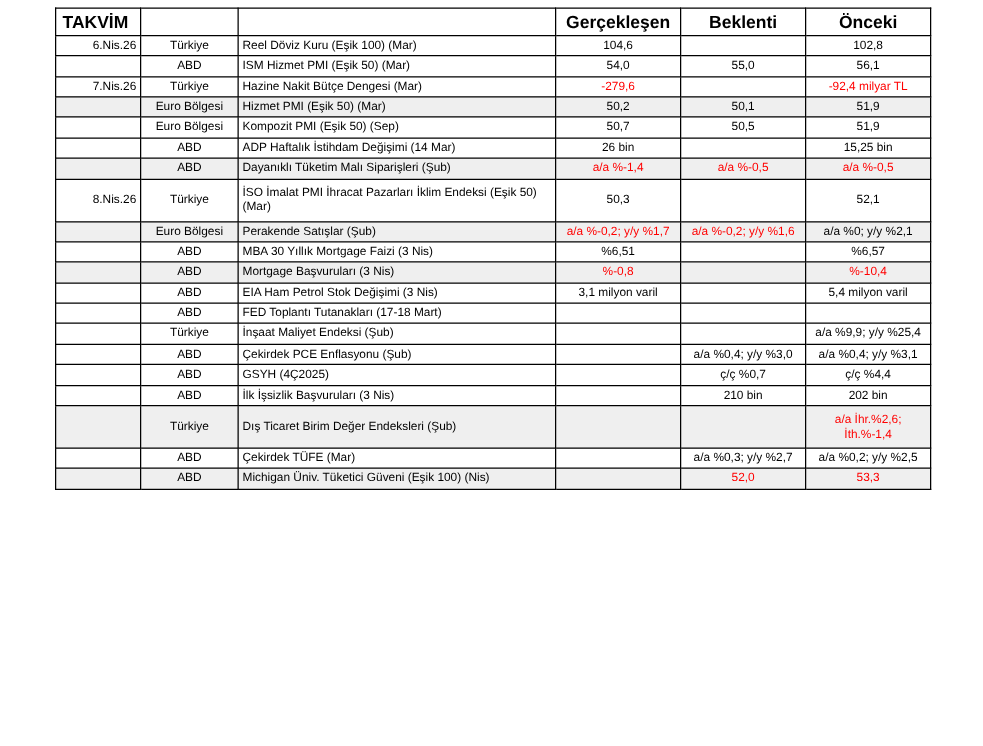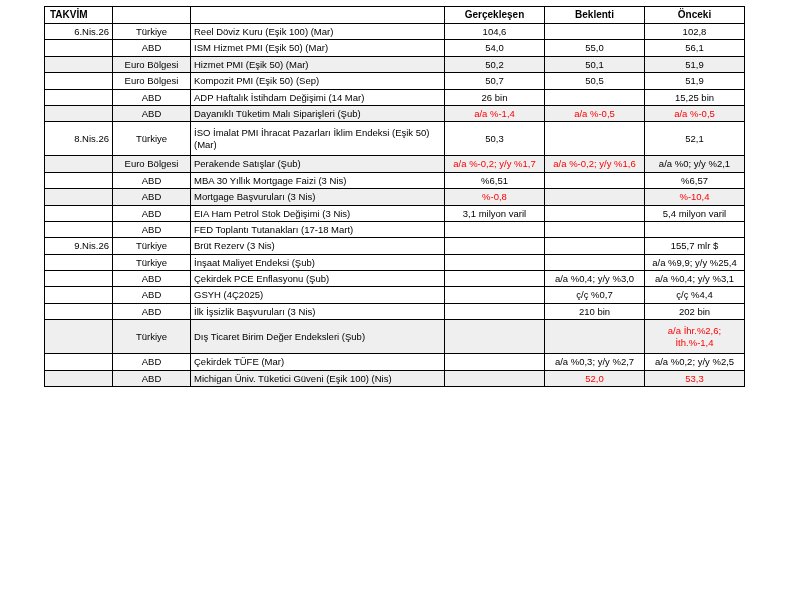--- a/index.html
+++ b/index.html
@@ -37,21 +37,21 @@
   col.c-ctry   { width: 78px; }
   col.c-event  { width: 254px; }
   col.c-act    { width: 100px; }
   col.c-exp    { width: 100px; }
   col.c-prev   { width: 100px; }
 
   thead th {
     font-weight: bold;
     text-align: center;
     height: 26px;
-    font-size: 10px;
+    font-size: 14px;
   }
   thead th.left {
     text-align: left;
     padding-left: 5px;
   }
   td.date {
     text-align: right;
     padding-right: 5px;
     white-space: nowrap;
   }
@@ -106,20 +106,28 @@
           <td class="num">102,8</td>
         </tr>
         <tr>
           <td class="date"></td>
           <td class="ctry">ABD</td>
           <td class="event">ISM Hizmet PMI (Eşik 50) (Mar)</td>
           <td class="num">54,0</td>
           <td class="num">55,0</td>
           <td class="num">56,1</td>
         </tr>
+        <tr>
+          <td class="date">7.Nis.26</td>
+          <td class="ctry">Türkiye</td>
+          <td class="event">Hazine Nakit Bütçe Dengesi (Mar)</td>
+          <td class="num red">-279,6</td>
+          <td class="num"></td>
+          <td class="num red">-92,4 milyar TL</td>
+        </tr>
         <tr class="shade">
           <td class="date"></td>
           <td class="ctry">Euro Bölgesi</td>
           <td class="event">Hizmet PMI (Eşik 50) (Mar)</td>
           <td class="num">50,2</td>
           <td class="num">50,1</td>
           <td class="num">51,9</td>
         </tr>
         <tr>
           <td class="date"></td>
@@ -187,28 +195,20 @@
         </tr>
         <tr>
           <td class="date"></td>
           <td class="ctry">ABD</td>
           <td class="event">FED Toplantı Tutanakları (17-18 Mart)</td>
           <td class="num"></td>
           <td class="num"></td>
           <td class="num"></td>
         </tr>
         <tr>
-          <td class="date">9.Nis.26</td>
-          <td class="ctry">Türkiye</td>
-          <td class="event">Brüt Rezerv (3 Nis)</td>
-          <td class="num"></td>
-          <td class="num"></td>
-          <td class="num">155,7 mlr $</td>
-        </tr>
-        <tr>
           <td class="date"></td>
           <td class="ctry">Türkiye</td>
           <td class="event">İnşaat Maliyet Endeksi (Şub)</td>
           <td class="num"></td>
           <td class="num"></td>
           <td class="num">a/a %9,9; y/y %25,4</td>
         </tr>
         <tr>
           <td class="date"></td>
           <td class="ctry">ABD</td>

